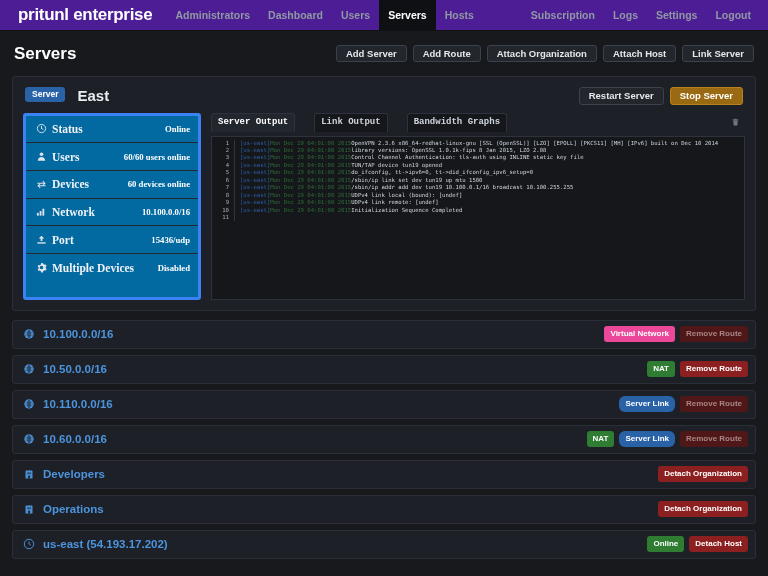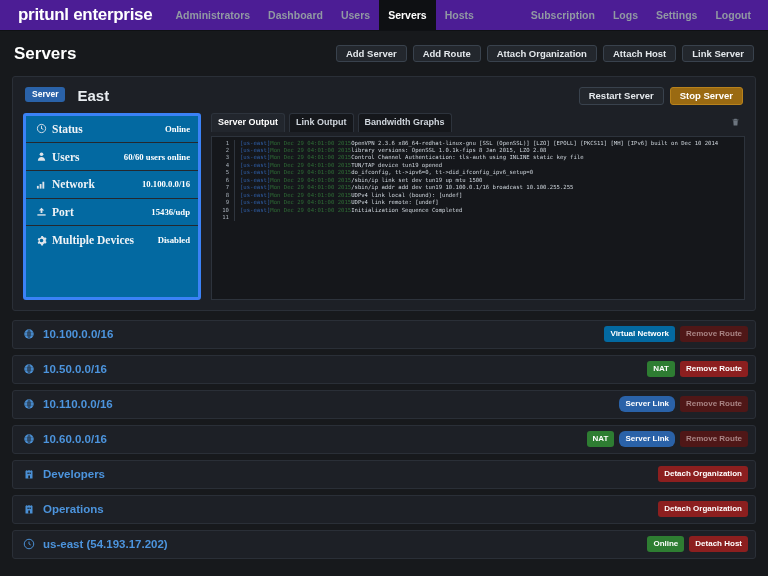--- a/index.html
+++ b/index.html
@@ -133,21 +133,21 @@
   .info-val {
     margin-left: auto;
     color: #ffffff;
     font-size: 8.7px;
     font-weight: bold;
     white-space: nowrap;
   }
 
   
   .output-col { flex: 1 1 auto; min-width: 0; position: relative; }
-  .tabs { display: flex; gap: 4px; padding-bottom: 4px; }
+  .tabs { display: flex; gap: 19px; padding-bottom: 4px; font-family: Liberation Mono, monospace; }
   .tab {
     font-size: 9px;
     font-weight: bold;
     padding: 4px 6px 5px 6px;
     border-radius: 3px 3px 0 0;
     background: #15171b;
     color: #cfd5dc;
     border: 1px solid #2d333c;
     border-bottom: none;
     cursor: pointer;
@@ -212,21 +212,21 @@
   .tag {
     font-size: 8px;
     font-weight: bold;
     padding: 4px 6px;
     border-radius: 3px;
     color: #ffffff;
     line-height: 1;
     white-space: nowrap;
     cursor: pointer;
   }
-  .tag-vnet  { background: #0369a1; }
+  .tag-vnet  { background: #ec4899; }
   .tag-nat   { background: #2e7d32; }
   .tag-slink { background: #2a62a8; border-radius: 6px; }
   .tag-online{ background: #2e7d32; }
   .tag-remove-dim { background: #4f1717; color: #a98585; }
   .tag-remove { background: #8c1f1f; color: #fff; }
 </style>
 </head>
 <body>
 
 <div class="navbar">
@@ -282,20 +282,30 @@
         </div>
         <div class="info-row">
           <div class="info-ico">
             <svg width="11" height="11" viewBox="0 0 24 24" fill="currentColor">
               <circle cx="12" cy="7" r="4"></circle>
               <path d="M4 21c0-4.4 3.6-8 8-8s8 3.6 8 8z"></path>
             </svg>
           </div>
           <div class="info-label">Users</div>
           <div class="info-val">60/60 users online</div>
+        </div>
+        <div class="info-row">
+          <div class="info-ico">
+            <svg width="11" height="11" viewBox="0 0 24 24" fill="currentColor">
+              <path d="M3 8h14l-3-3 1.4-1.4L21 9.4 15.4 15 14 13.6l3-3H3z"></path>
+              <path d="M21 16H7l3 3-1.4 1.4L3 14.6 8.6 9 10 10.4l-3 3h14z"></path>
+            </svg>
+          </div>
+          <div class="info-label">Devices</div>
+          <div class="info-val">60 devices online</div>
         </div>
         <div class="info-row">
           <div class="info-ico">
             <svg width="11" height="11" viewBox="0 0 24 24" fill="currentColor">
               <rect x="2" y="15" width="4" height="6"></rect>
               <rect x="8" y="11" width="4" height="10"></rect>
               <rect x="14" y="6" width="4" height="15"></rect>
             </svg>
           </div>
           <div class="info-label">Network</div>

